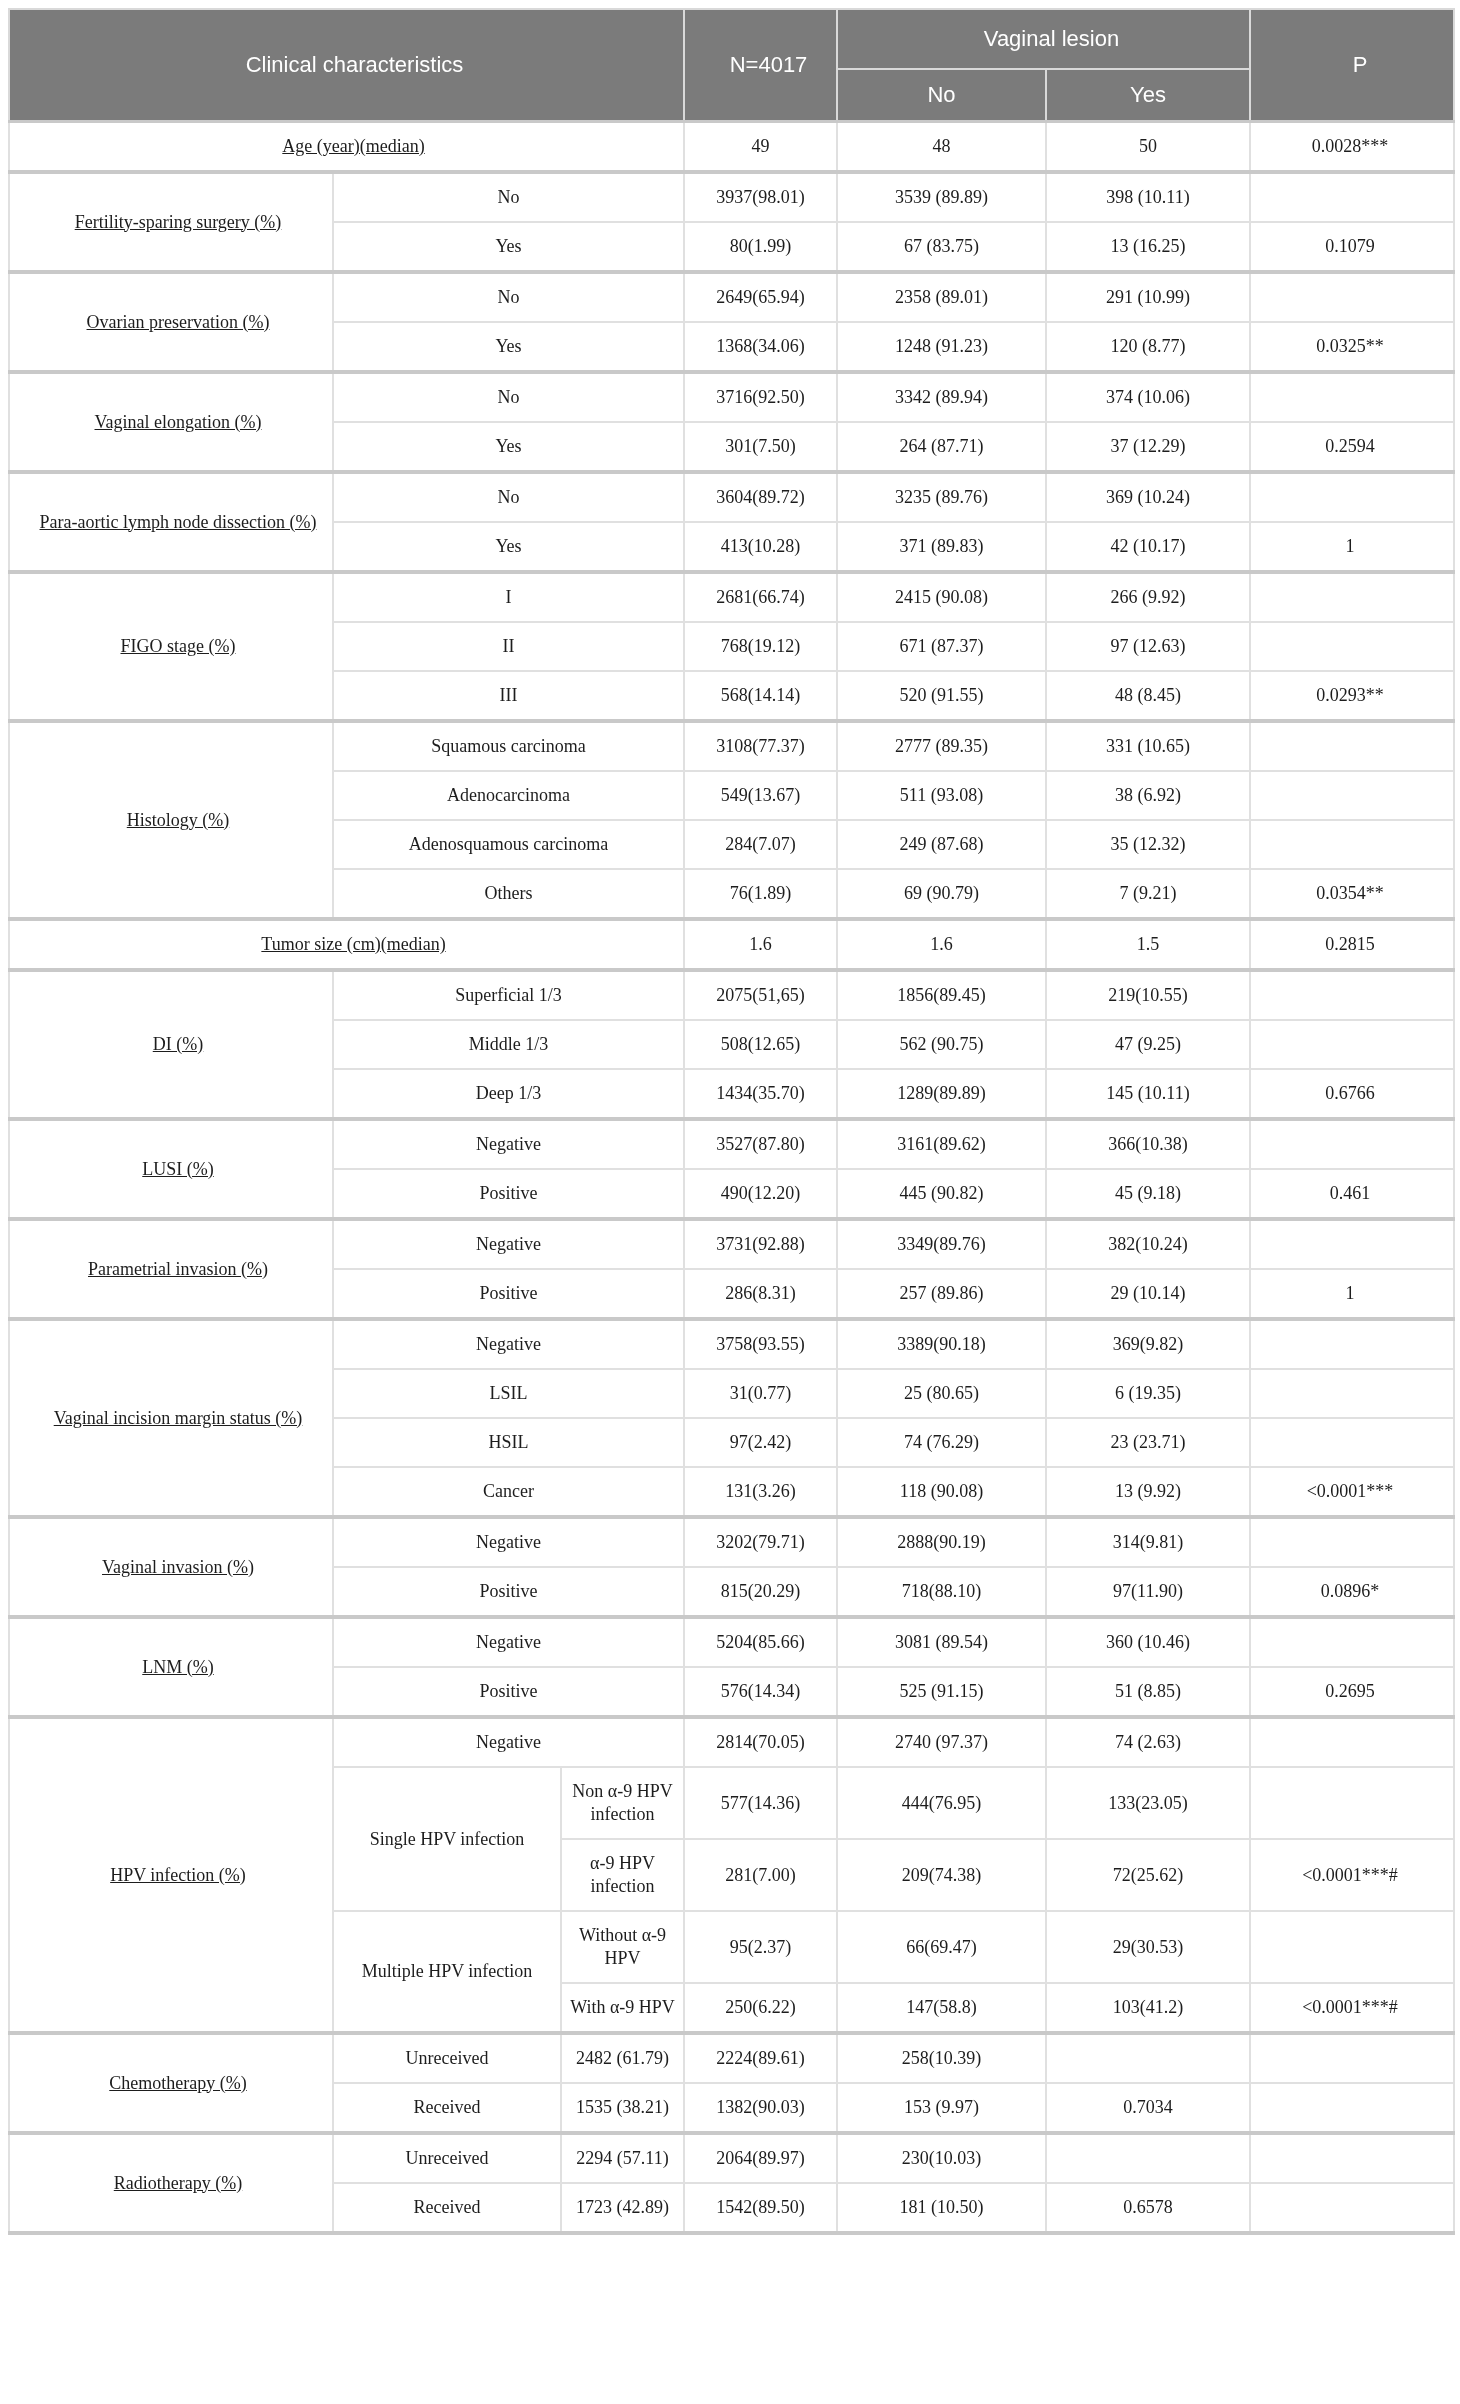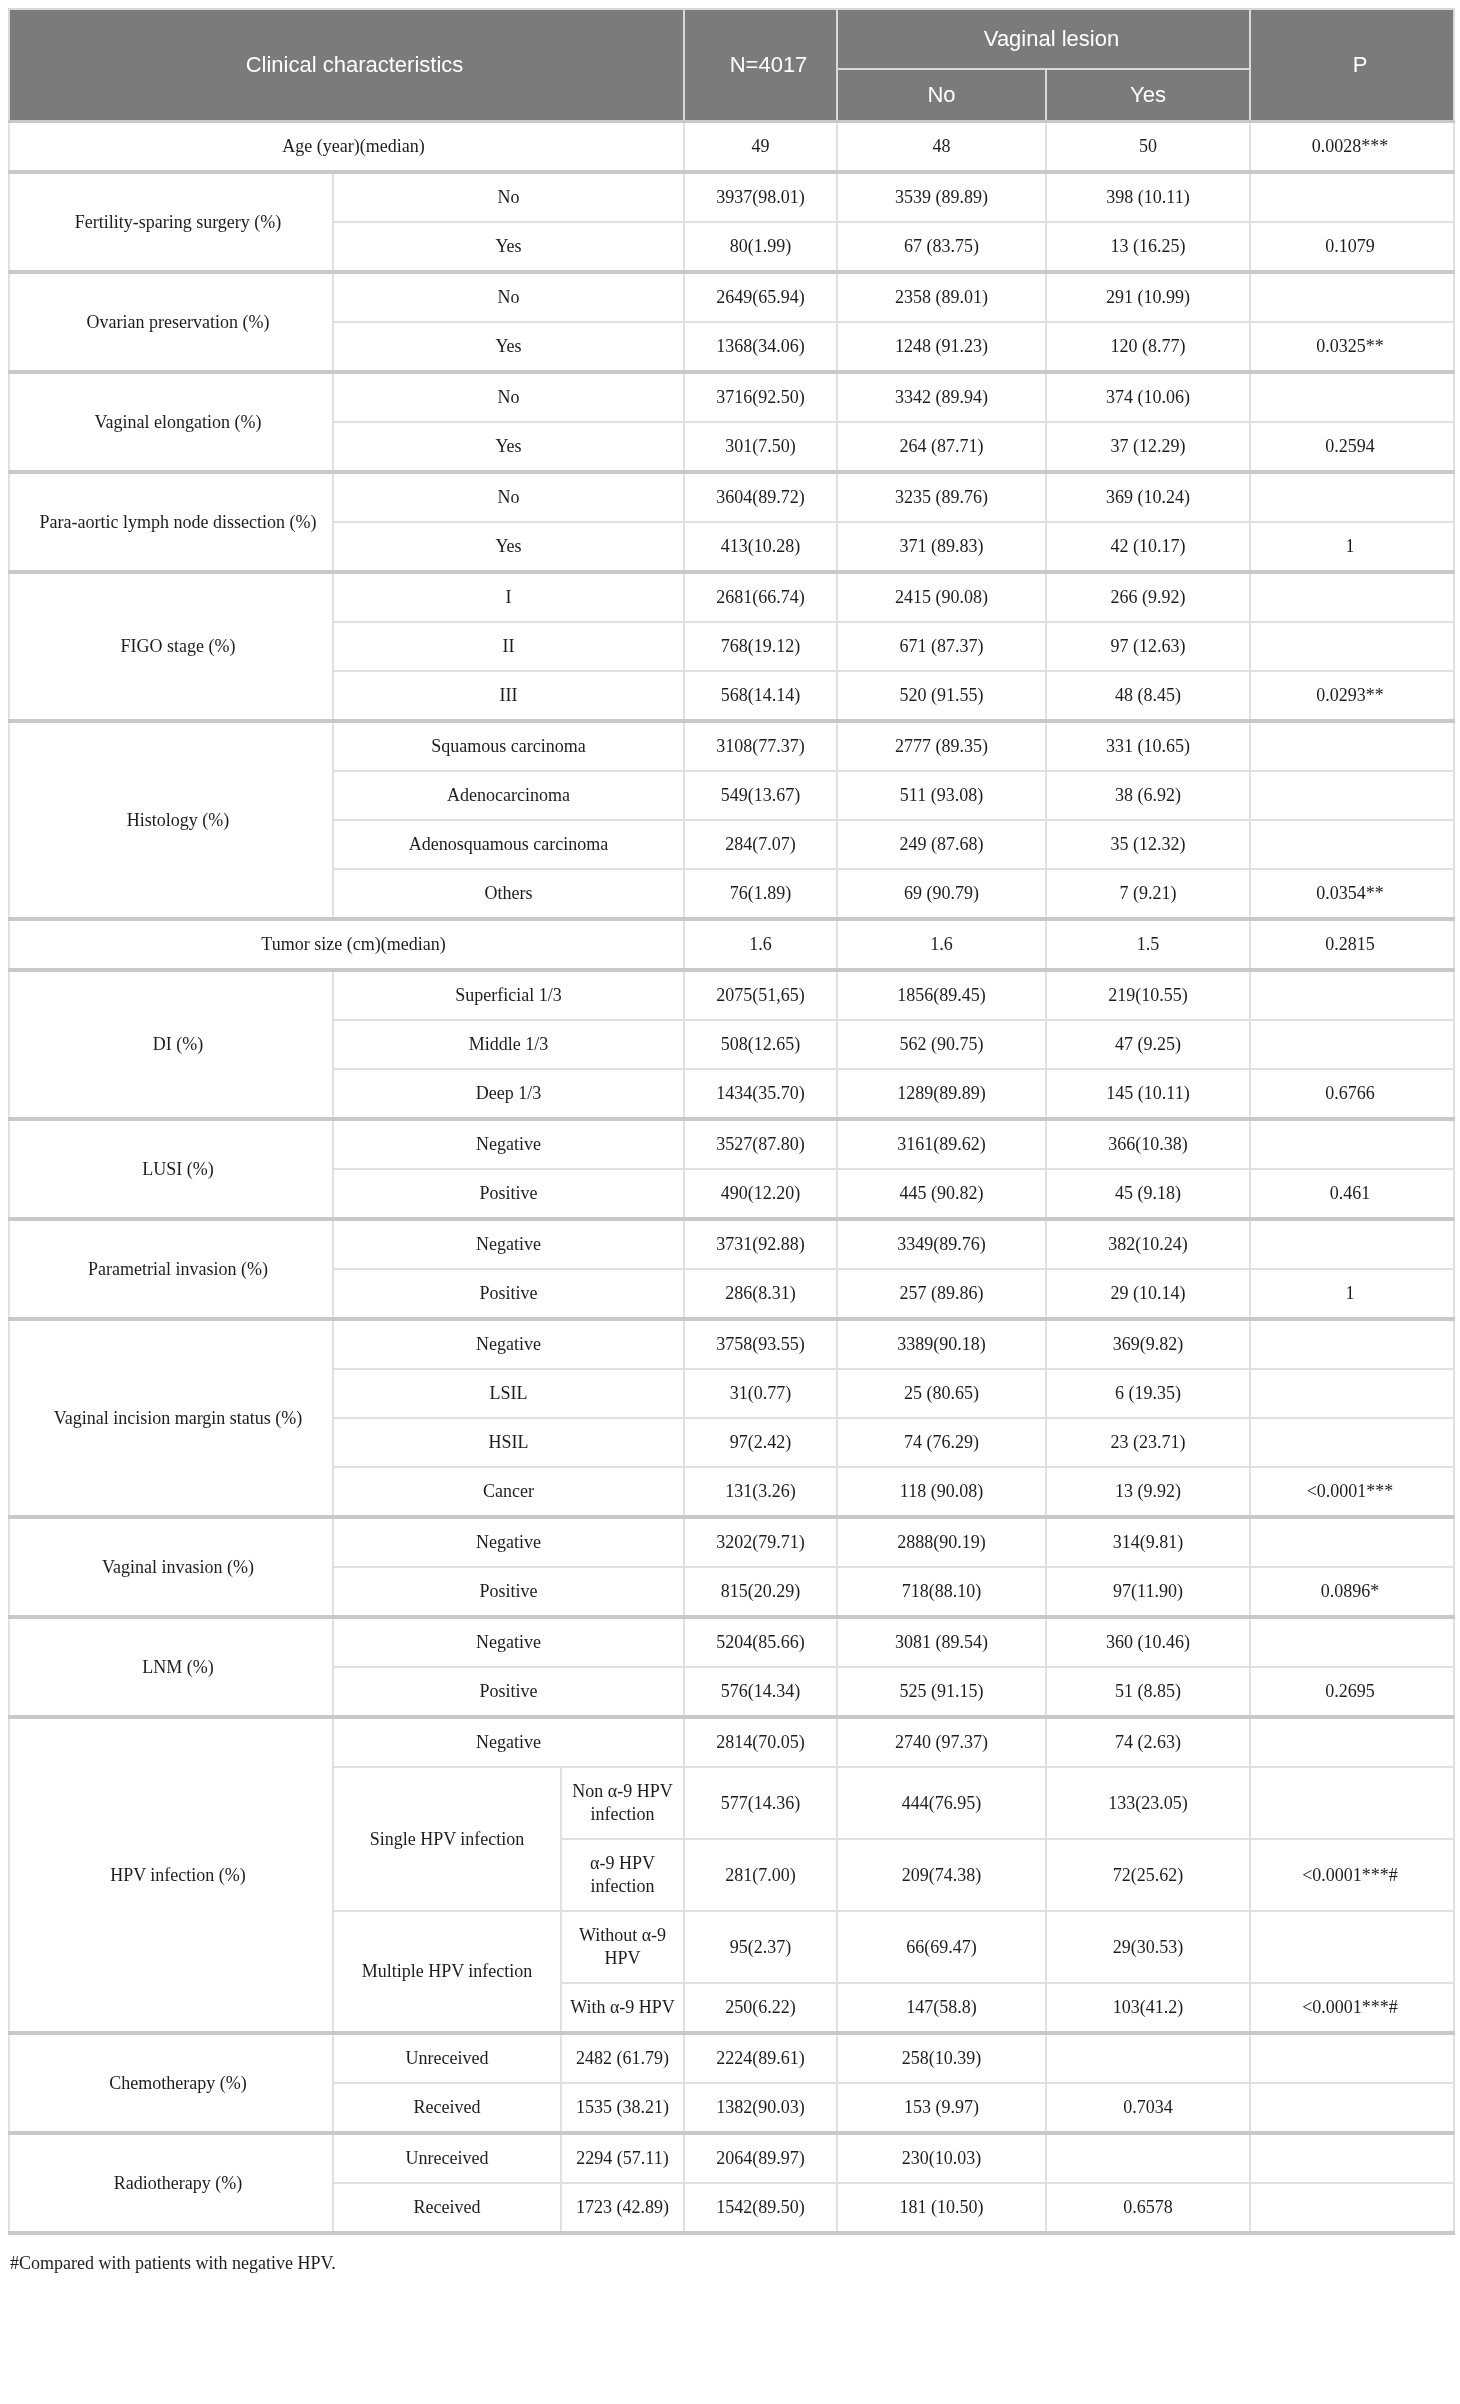--- a/index.html
+++ b/index.html
@@ -30,21 +30,21 @@
     border:2px solid var(--grid-line);
     font-size:18px;
     line-height:23px;
     text-align:center;
     vertical-align:middle;
     padding:12px 8px;
     word-wrap:break-word;
   }
   tbody{border-bottom:4px solid var(--section-line);}
   tbody:first-of-type{border-top:3px solid var(--section-line);}
-  td[data-name="row-group-label-cell"]{padding-left:22px;}
+  td[data-name="row-group-label-cell"]{padding-left:22px;text-decoration:underline;}
   td[data-name="p-value-cell"]{padding-left:4px;}
   .footnotes{
     margin:12px 0 0 2px;
     font-size:18px;
     line-height:33px;
   }
   .footnotes p{margin:0;}
 </style>
 </head>
 <body>
@@ -410,15 +410,14 @@
           <td data-name="value-cell">1723 (42.89)</td>
           <td data-name="value-cell">1542(89.50)</td>
           <td data-name="value-cell">181 (10.50)</td>
           <td data-name="value-cell">0.6578</td>
           <td data-name="p-value-cell"></td>
         </tr>
       </tbody>
     </table>
 
   <div class="footnotes" data-name="footnotes">
-    <p data-name="footnote-hpv-comparison">#Compared with patients with negative HPV.</p>
   </div>
 </div>
 
 </body></html>

